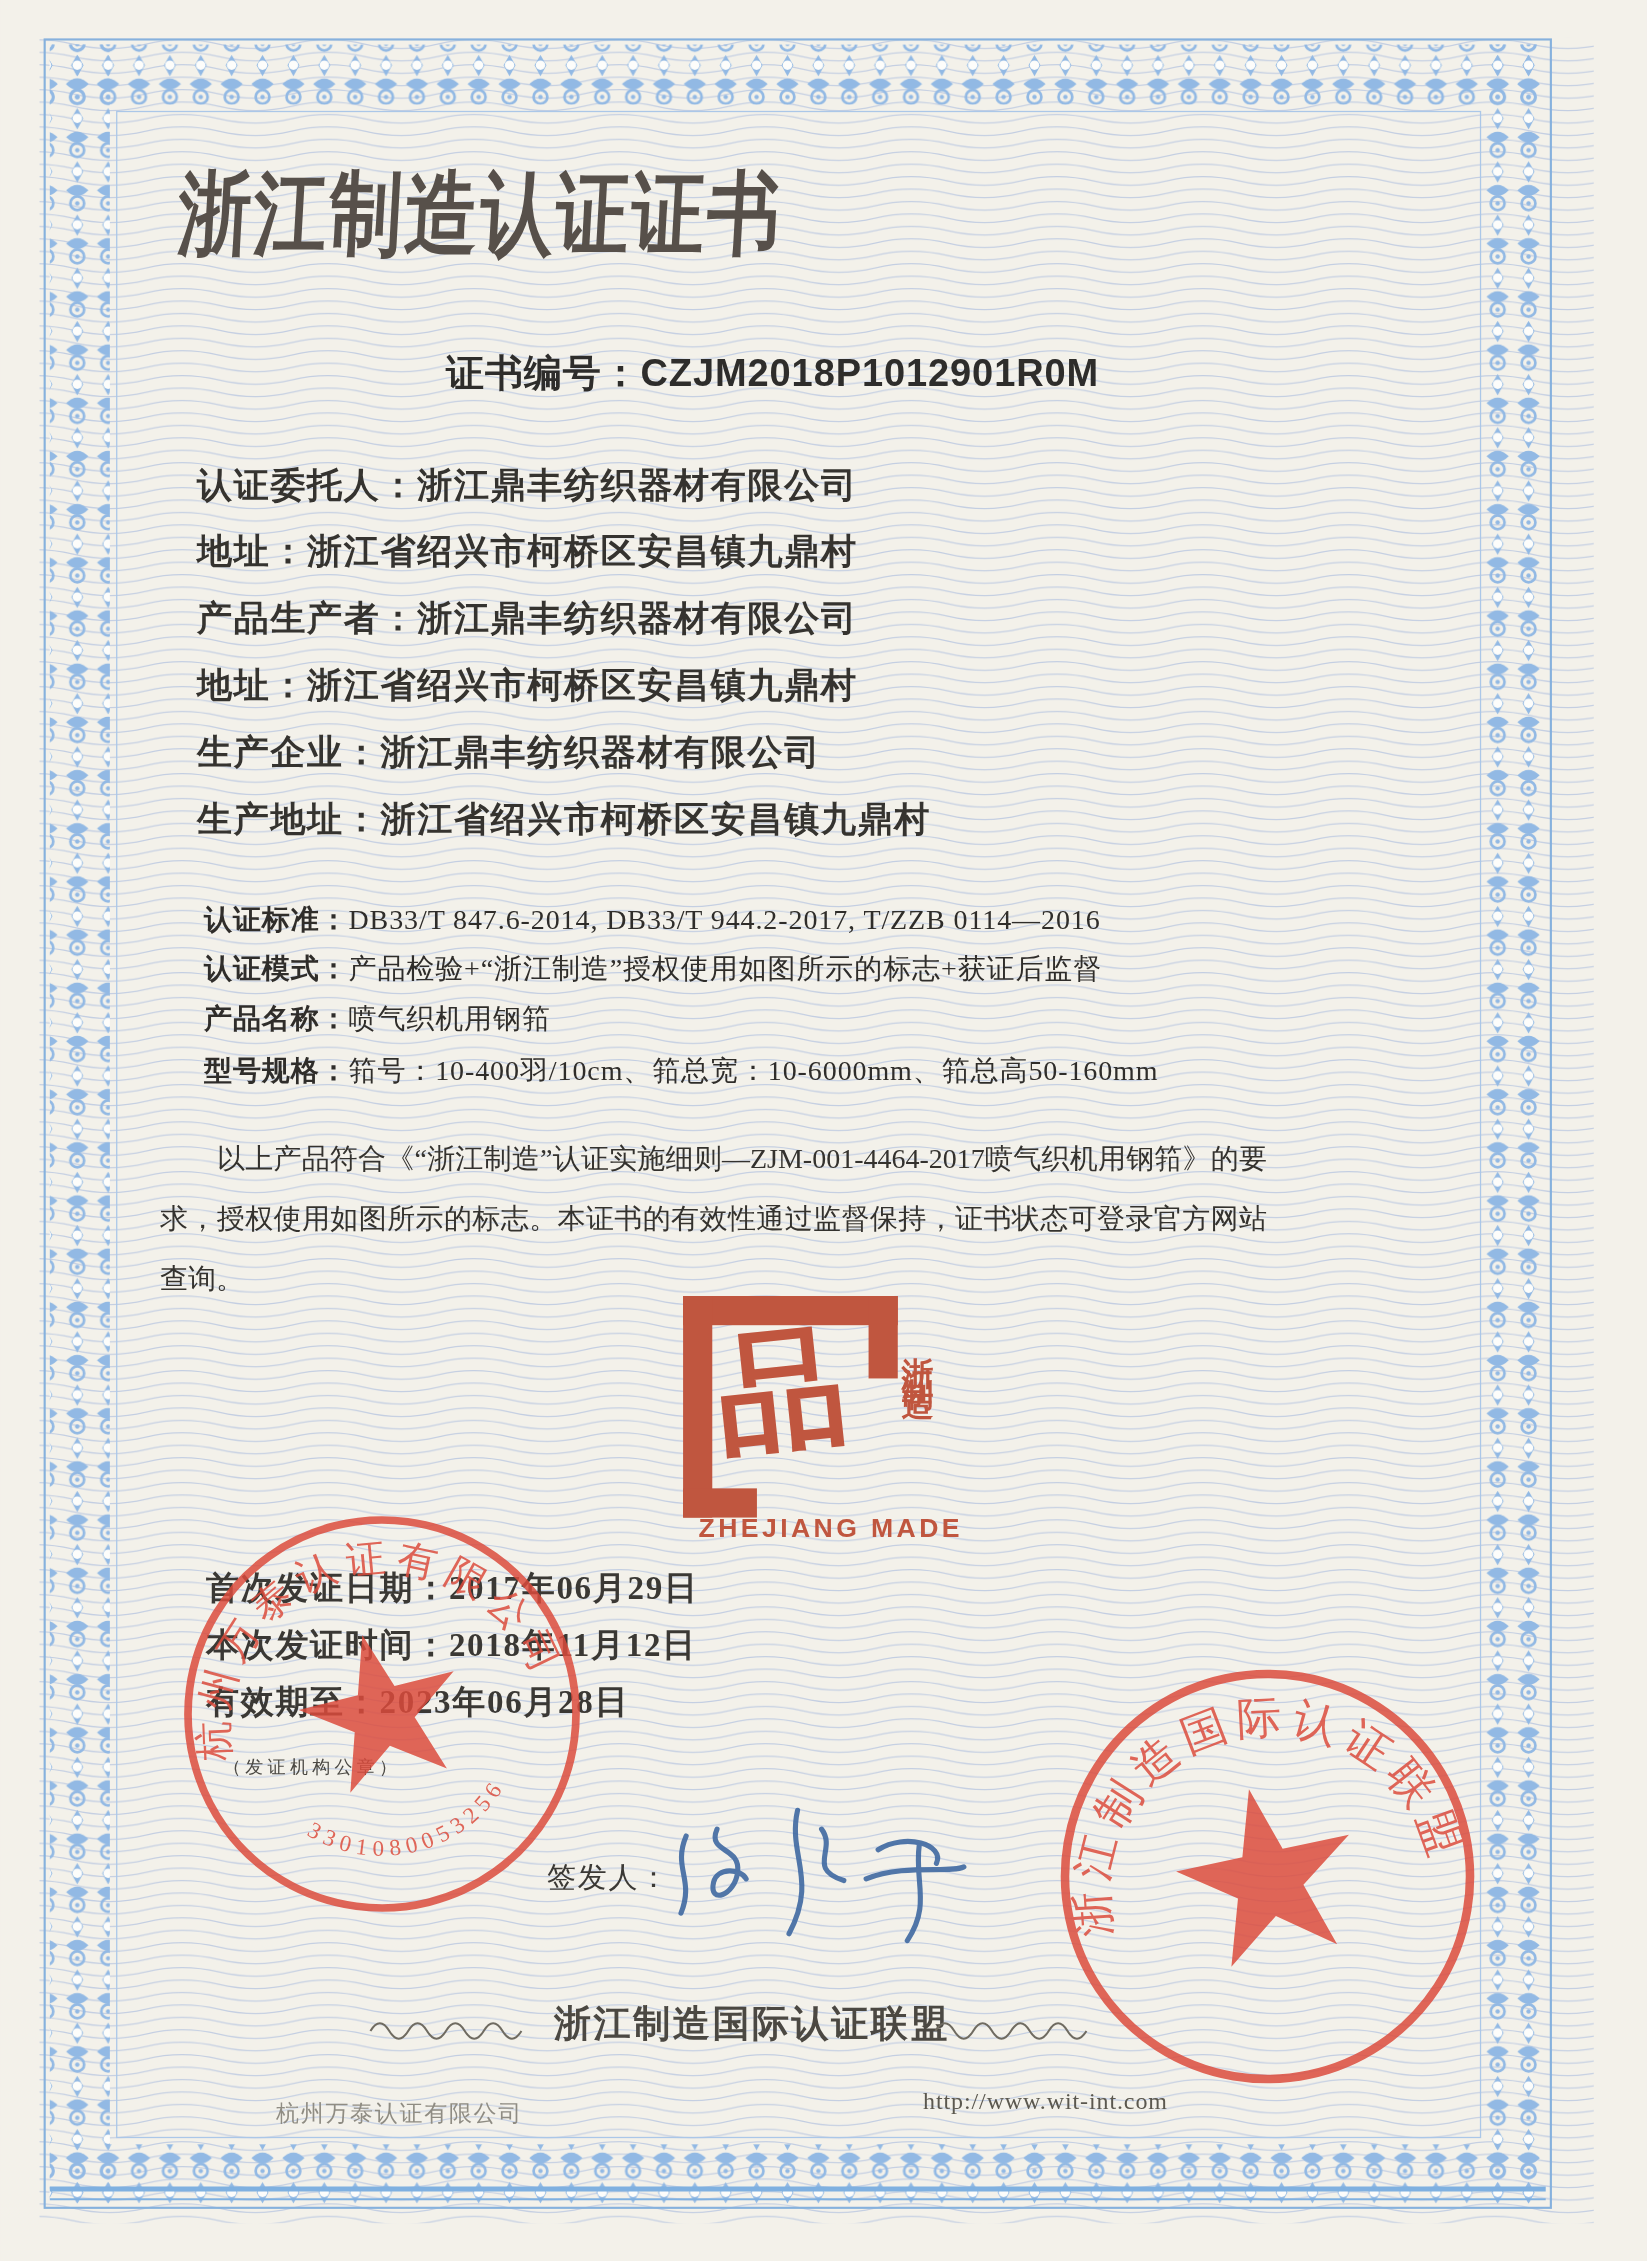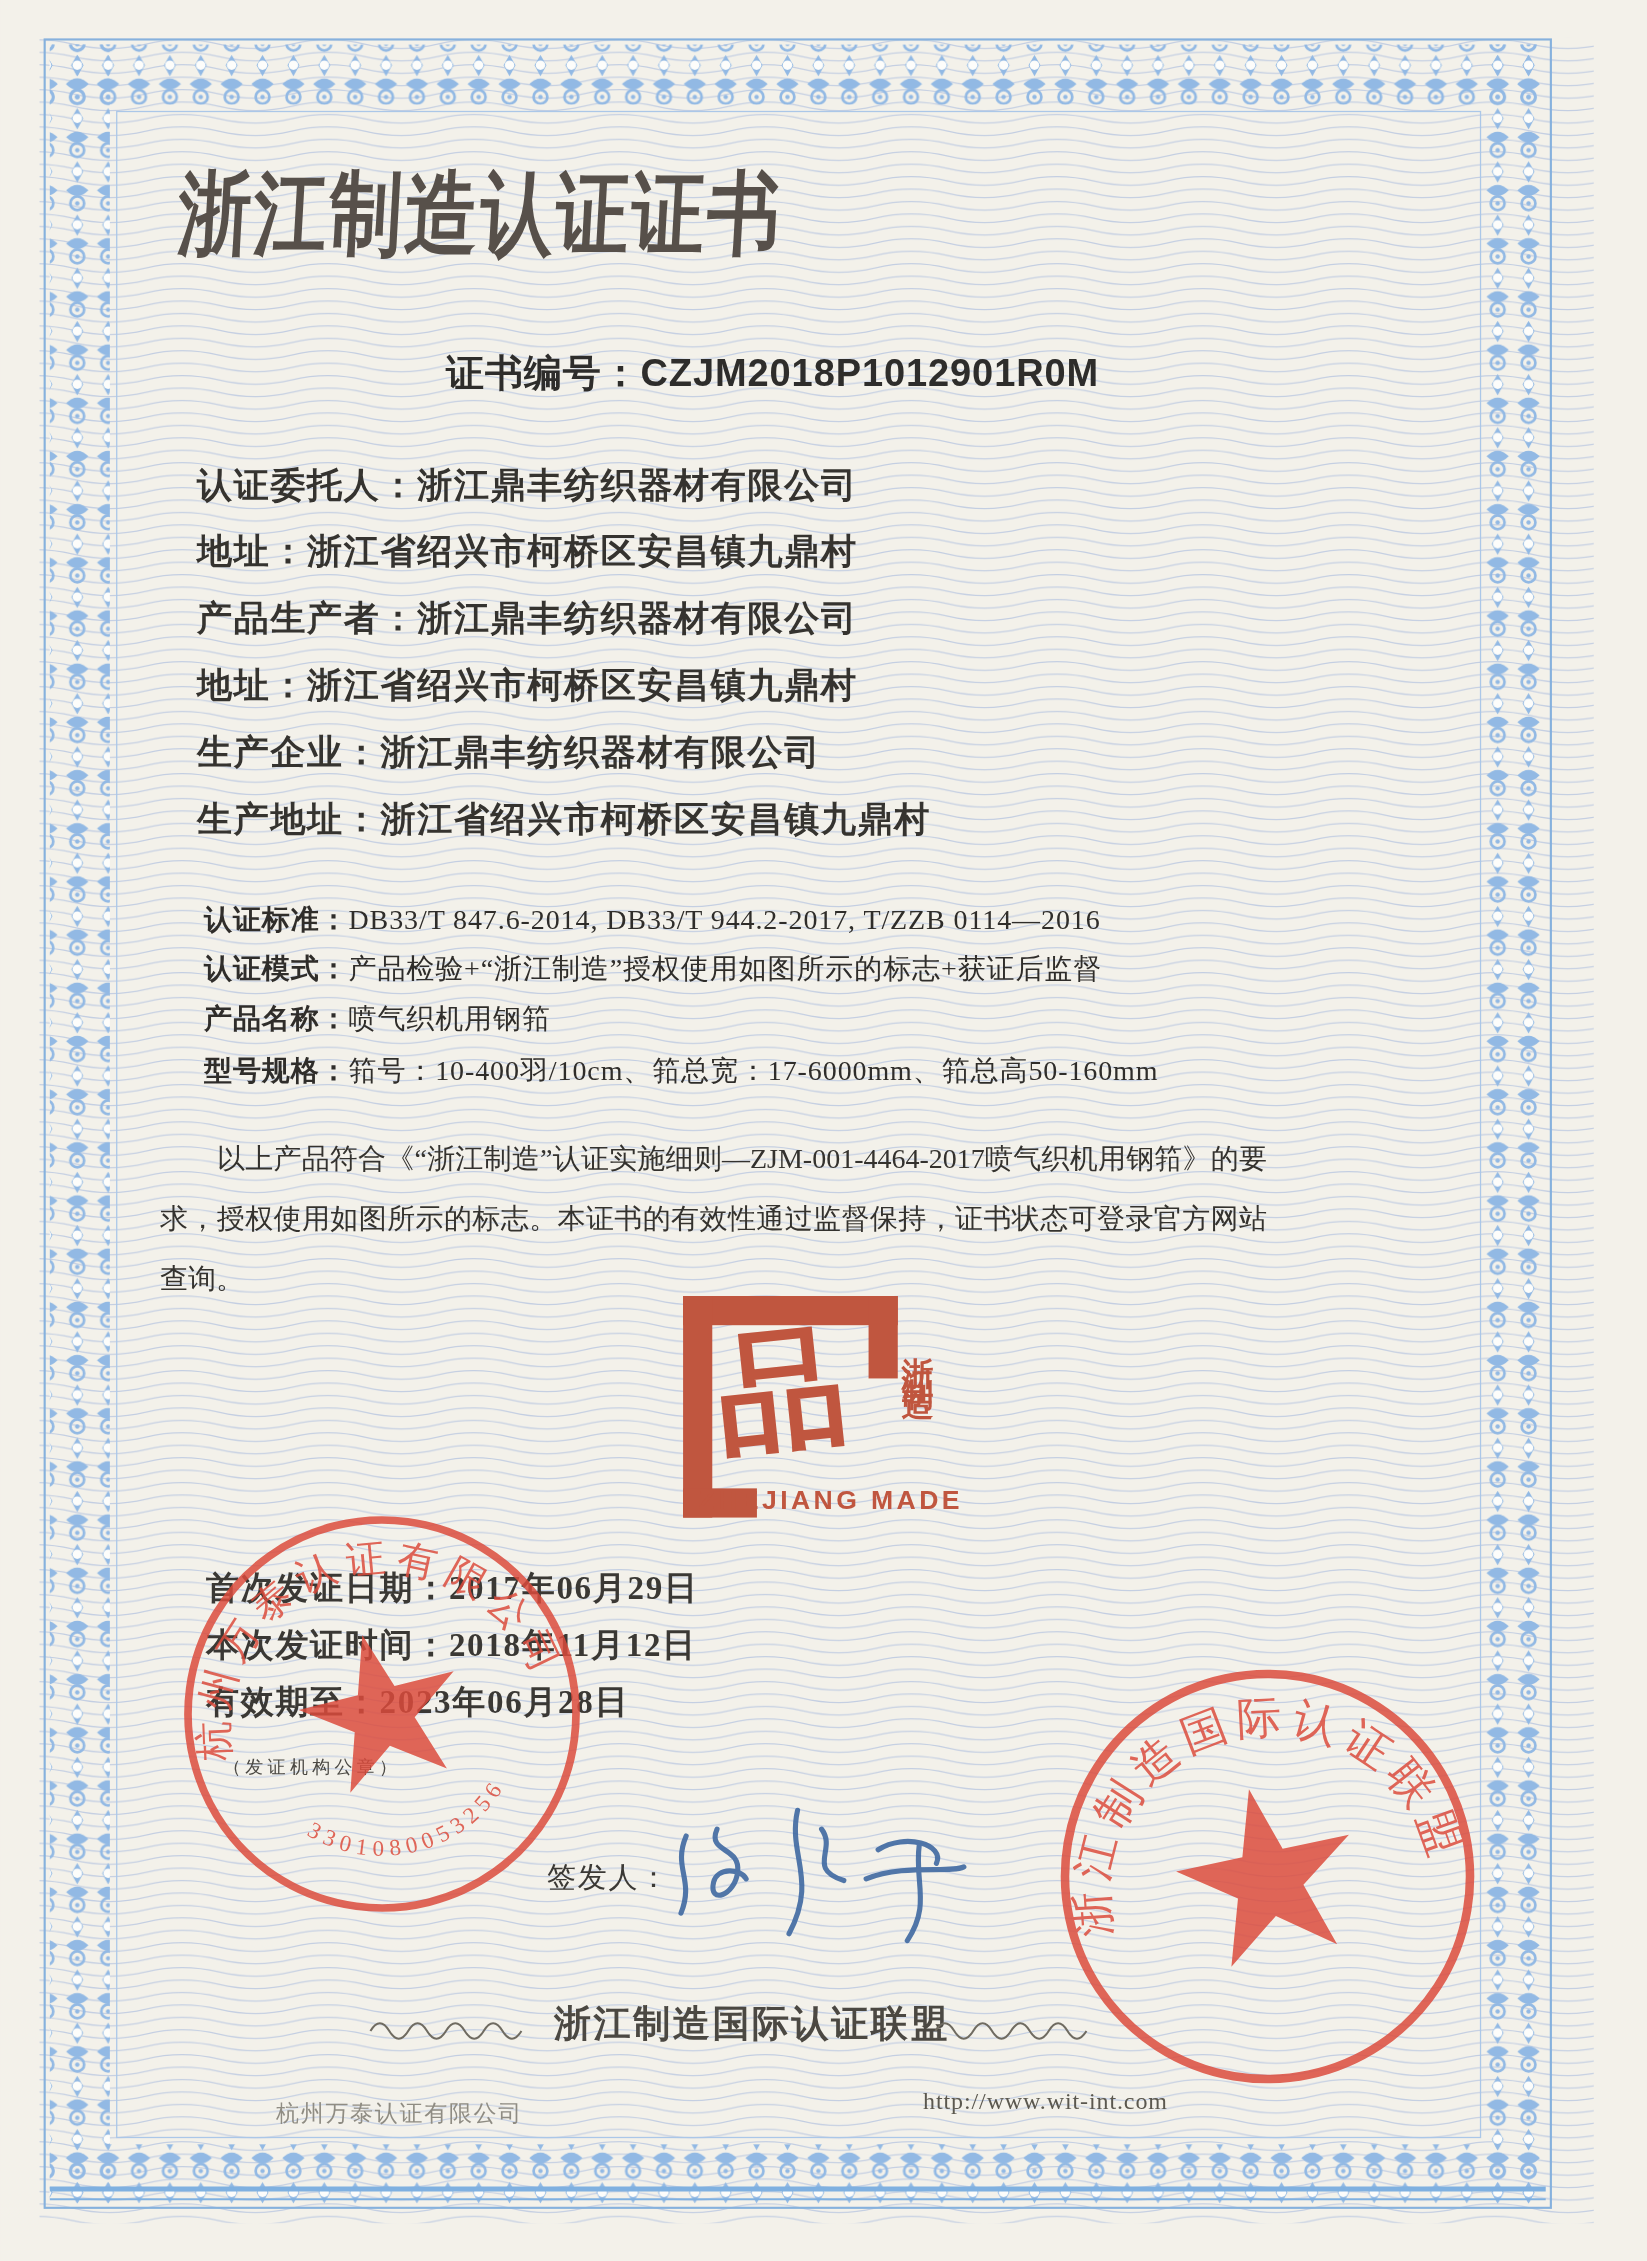--- a/index.html
+++ b/index.html
@@ -20,21 +20,21 @@
   .sealnote{left:223px;top:1755px;font-size:18px;color:#4a4843;letter-spacing:4.3px;}
   .signlabel{left:547px;top:1858px;font-size:29px;color:#3b3935;letter-spacing:1.7px;}
   .alliance{left:554px;top:1999px;font-size:37px;font-weight:600;color:#4b4842;letter-spacing:2.6px;}
   .footco{left:276px;top:2098px;font-size:23px;color:#8f8c83;letter-spacing:1.7px;}
   .footurl{left:923px;top:2088px;font-size:24px;color:#5b584f;letter-spacing:0.9px;}
   .logo{left:678px;top:1287px;width:283px;height:257px;}
   .logo .mark{position:absolute;left:38px;top:39px;font-size:130px;font-weight:bold;color:#c0563f;
               transform:rotate(-6deg);line-height:1;}
   .logo .vtext{position:absolute;left:218px;top:45px;writing-mode:vertical-rl;font-size:32px;
                font-weight:bold;color:#c0563f;letter-spacing:10.3px;}
-  .logo .cap{position:absolute;left:20.6px;top:198px;font-size:26.6px;font-weight:bold;color:#c0563f;
+  .logo .cap{position:absolute;left:20.6px;top:226px;font-size:26.6px;font-weight:bold;color:#c0563f;
              letter-spacing:3.4px;font-family:"Liberation Sans", sans-serif;white-space:nowrap;}
   .stamp{opacity:.84;}
   svg text{font-family:"Liberation Serif", serif;}
 </style>
 </head>
 <body>
 
 <div class="page">
 
   <svg class="abs" style="left:0;top:0" width="1647" height="2261" viewBox="0 0 1920 2636">
@@ -94,21 +94,21 @@
   <div class="abs spec row" style="top:901px">
     <span class="lbl">认证标准：</span><span>DB33/T 847.6-2014, DB33/T 944.2-2017, T/ZZB 0114—2016</span>
   </div>
   <div class="abs spec row" style="top:950px">
     <span class="lbl">认证模式：</span><span>产品检验+“浙江制造”授权使用如图所示的标志+获证后监督</span>
   </div>
   <div class="abs spec row" style="top:1000px">
     <span class="lbl">产品名称：</span><span>喷气织机用钢筘</span>
   </div>
   <div class="abs spec row" style="top:1052px">
-    <span class="lbl">型号规格：</span><span>筘号：10-400羽/10cm、筘总宽：17-6000mm、筘总高50-160mm</span>
+    <span class="lbl">型号规格：</span><span>筘号：10-400羽/10cm、筘总宽：10-6000mm、筘总高50-160mm</span>
   </div>
 
   <div class="abs stmt">以上产品符合《“浙江制造”认证实施细则—ZJM-001-4464-2017喷气织机用钢筘》的要求，授权使用如图所示的标志。本证书的有效性通过监督保持，证书状态可登录官方网站查询。</div>
 
   <div class="abs logo">
     <svg class="abs" style="left:5.1px;top:8.6px" width="220" height="225" viewBox="0 0 256 262">
       <g fill="#c0563f">
         <rect x="0" y="0" width="250" height="34"></rect>
         <rect x="0" y="0" width="34" height="258"></rect>
         <rect x="216" y="0" width="34" height="96"></rect>

